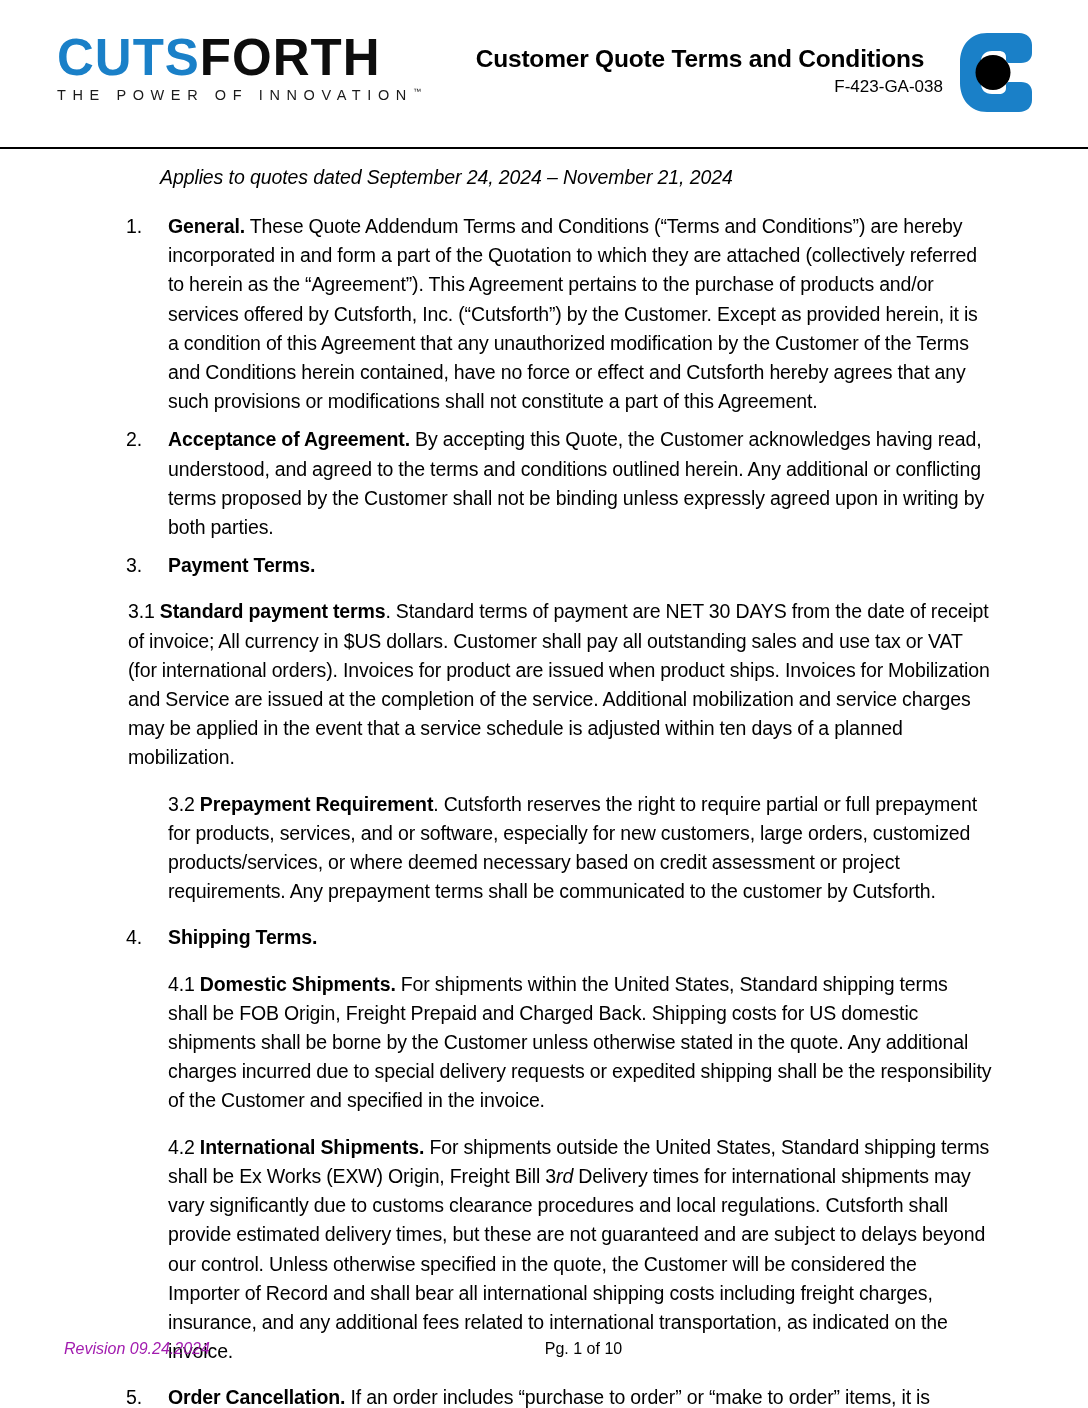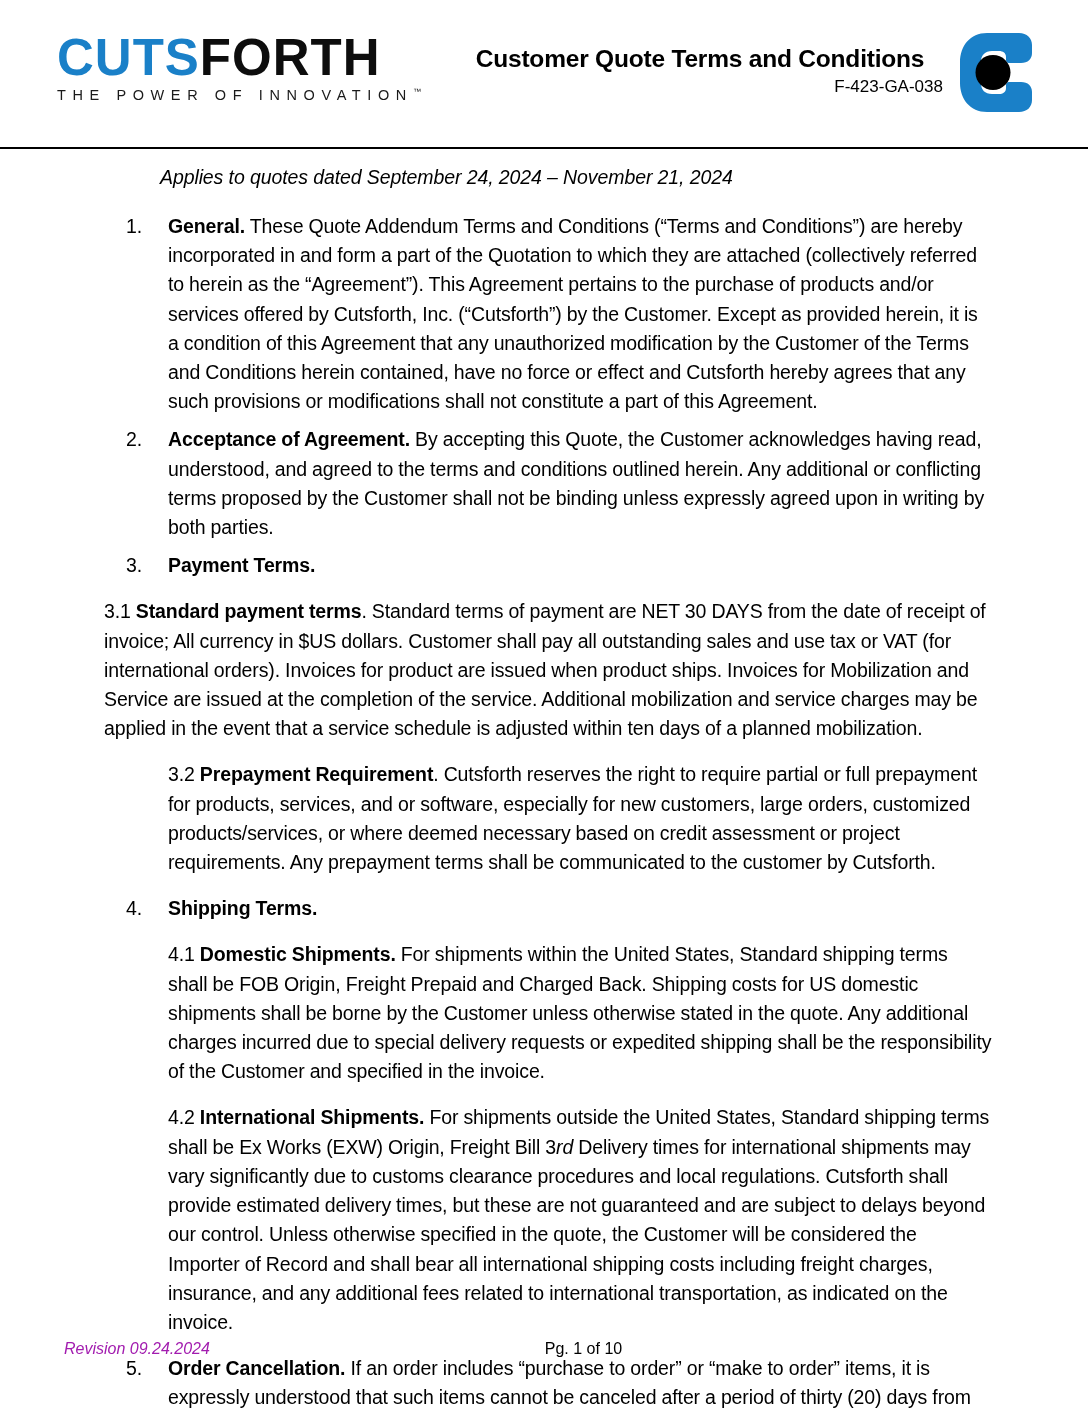--- a/index.html
+++ b/index.html
@@ -228,21 +228,21 @@
       <li>
         <span class="marker">2.</span>
         <p class="para"><b>Acceptance of Agreement.</b><span> By accepting this Quote, the Customer acknowledges having read, understood, and agreed to the terms and conditions outlined herein. Any additional or conflicting terms proposed by the Customer shall not be binding unless expressly agreed upon in writing by both parties.</span></p>
       </li>
 
       <li>
         <span class="marker">3.</span>
         <p class="para"><b>Payment Terms.</b><span></span></p>
       </li>
 
-      <li class="nomarker" style="padding-left:96px;margin-bottom:0;">
+      <li class="nomarker" style="padding-left:120px;margin-bottom:0;">
         <p class="para" style="padding-right:88px;margin-top:17px;"><span>3.1 </span><b>Standard payment terms</b><span>. Standard terms of payment are NET 30 DAYS from the date of receipt of invoice; All currency in $US dollars. Customer shall pay all outstanding sales and use tax or VAT (for international orders). Invoices for product are issued when product ships. Invoices for Mobilization and Service are issued at the completion of the service. Additional mobilization and service charges may be applied in the event that a service schedule is adjusted within ten days of a planned mobilization.</span></p>
       </li>
 
       <li class="nomarker" style="padding-left:160px;margin-bottom:0;">
         <p class="para" style="padding-right:88px;margin-top:17px;"><span>3.2 </span><b>Prepayment Requirement</b><span>. Cutsforth reserves the right to require partial or full prepayment for products, services, and or software, especially for new customers, large orders, customized products/services, or where deemed necessary based on credit assessment or project requirements. Any prepayment terms shall be communicated to the customer by Cutsforth.</span></p>
       </li>
 
       <li style="margin-top:17px;">
         <span class="marker">4.</span>
         <p class="para"><b>Shipping Terms.</b><span></span></p>

